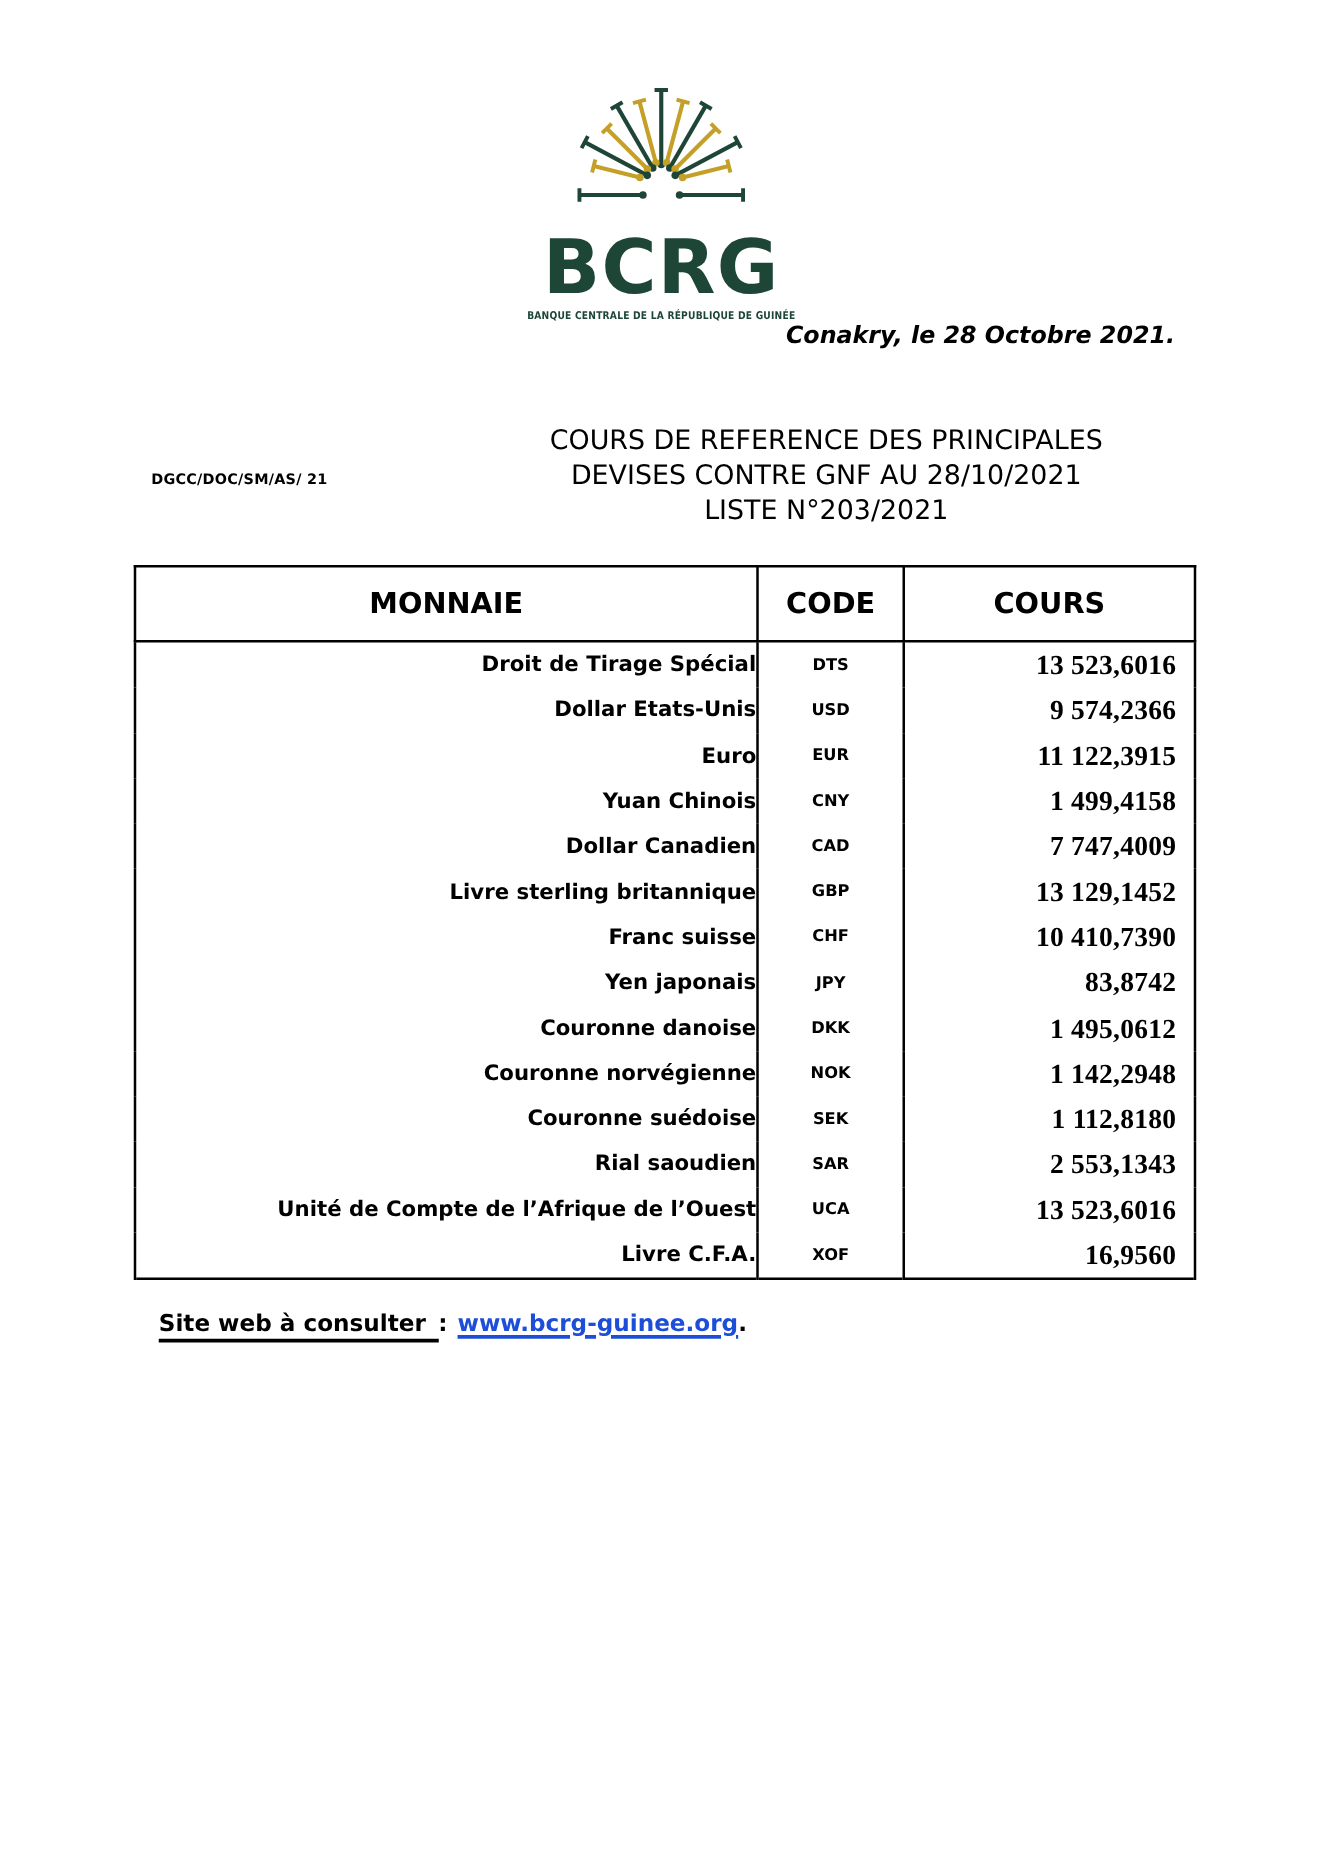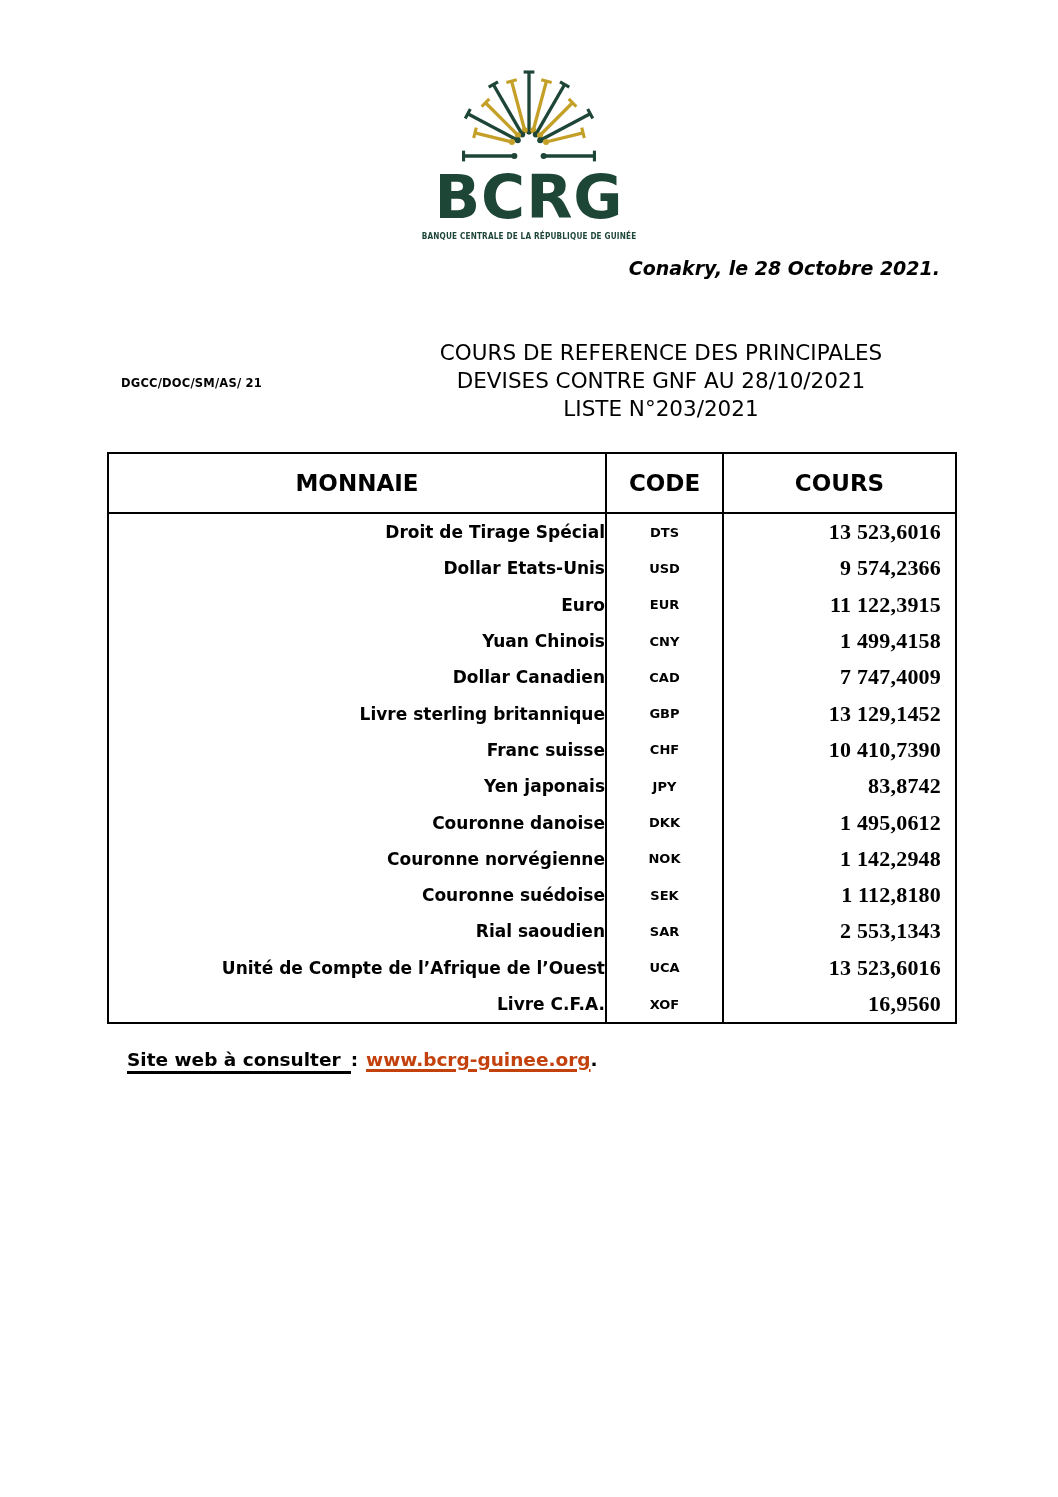--- a/index.html
+++ b/index.html
@@ -10,21 +10,21 @@
   body{
     width:1058px;height:1497px;background:#ffffff;position:relative;
     font-family:"DejaVu Sans",sans-serif;color:#000;overflow:hidden;
   }
 
   
   .logo-block{position:absolute;top:64px;left:50%;transform:translateX(-50%);text-align:center;width:420px;}
   .logo-fan{display:block;margin:0 auto;}
   .logo-acronym{
     font-family:"DejaVu Sans",sans-serif;font-weight:bold;font-size:60px;line-height:1;
-    color:var(--green);letter-spacing:1px;margin-top:1px;
+    color:var(--green);letter-spacing:1px;margin-top:18px;
   }
   .logo-tagline{
     font-weight:bold;font-size:8.5px;letter-spacing:0.2px;color:var(--green);
     transform:scaleX(0.86);transform-origin:center;margin-top:4px;white-space:nowrap;
   }
 
   
   .date-line{
     position:absolute;top:257px;right:118px;
     font-size:19px;font-weight:bold;font-style:italic;white-space:nowrap;
@@ -59,21 +59,21 @@
     font-family:"Liberation Serif","DejaVu Serif",serif;
     font-size:22px;font-weight:bold;text-align:right;padding-right:14px !important;
     letter-spacing:0.2px;
   }
 
   
   .site-line{position:absolute;left:127px;top:1049px;font-size:18.5px;font-weight:bold;white-space:nowrap;}
   .site-label{border-bottom:3px solid #000;padding-right:10px;padding-bottom:1px;}
   .site-colon{margin-right:8px;}
   .site-link{
-    color:#c2410c;text-decoration:underline;text-decoration-thickness:3px;
+    color:#1d4ed8;text-decoration:underline;text-decoration-thickness:3px;
     text-underline-offset:3px;font-weight:bold;text-align:right;
   }
   .site-suffix{}
 </style>
 </head>
 <body>
 
 <div class="page">
 
   <div class="logo-block">

